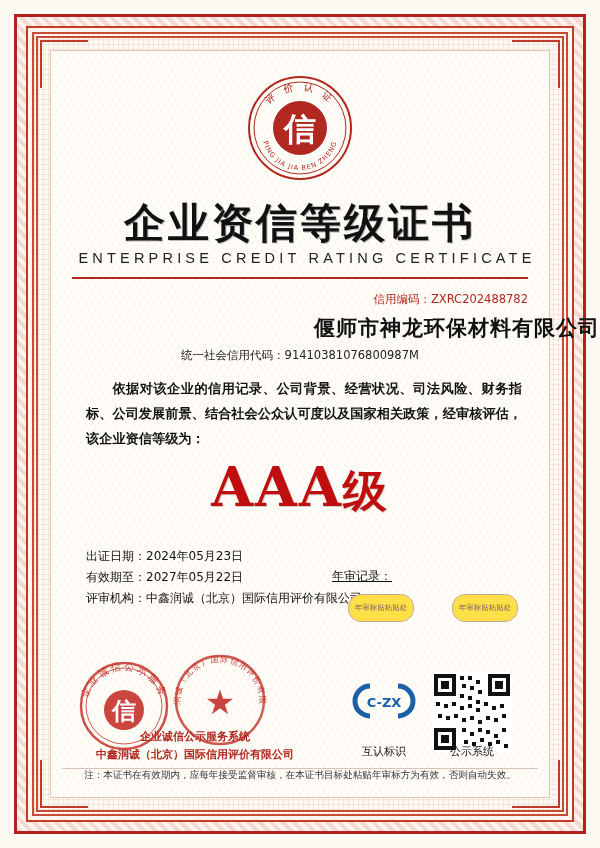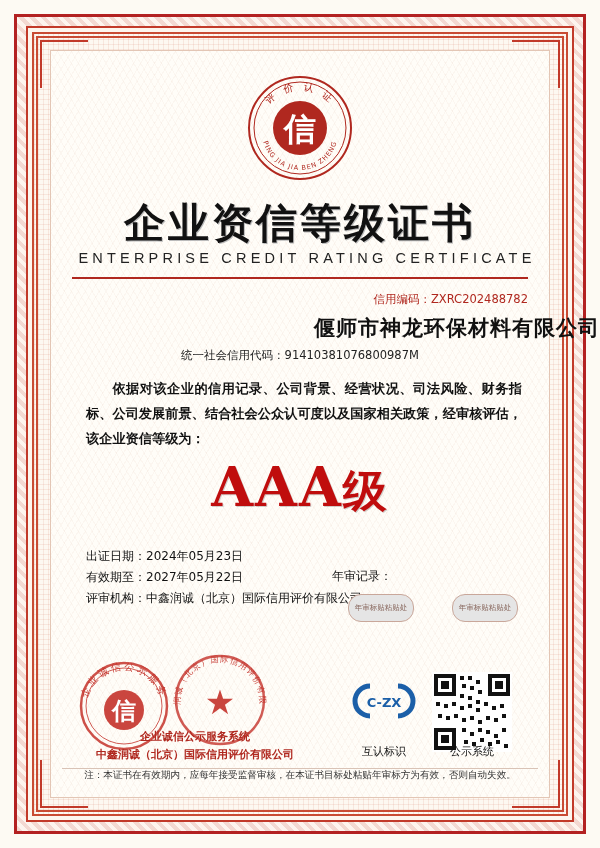--- a/index.html
+++ b/index.html
@@ -141,33 +141,33 @@
 
   .meta{
     position:absolute;left:86px;top:546px;
     font-family:"DejaVu Sans", sans-serif;
     font-size:12px;line-height:21px;color:#111;
   }
   .meta .row{white-space:nowrap;}
   .annual{
     position:absolute;left:332px;top:568px;
     font-family:"DejaVu Sans", sans-serif;
-    font-size:12px;color:#111;
+    font-size:12px;color:#111;text-decoration:underline;
   }
   .sticker-row{
     position:absolute;left:348px;top:594px;
     display:flex;gap:38px;
   }
   .sticker{
     width:64px;height:26px;
     border:1px solid #c9a79a;border-radius:13px;
     font-family:"DejaVu Sans", sans-serif;
     font-size:7.5px;color:#8a6a60;
     display:flex;align-items:center;justify-content:center;
-    background:#e5e5e5;
+    background:#fde047;
   }
 
   
   .seal-a{position:absolute;left:78px;top:660px;width:92px;height:92px;}
   .seal-b{position:absolute;left:172px;top:652px;width:96px;height:96px;}
   .ce-mark{position:absolute;left:348px;top:682px;width:72px;height:38px;}
   .qr{position:absolute;left:432px;top:672px;width:80px;height:80px;}
 
   .seal-caption{
     position:absolute;left:70px;top:728px;width:250px;

